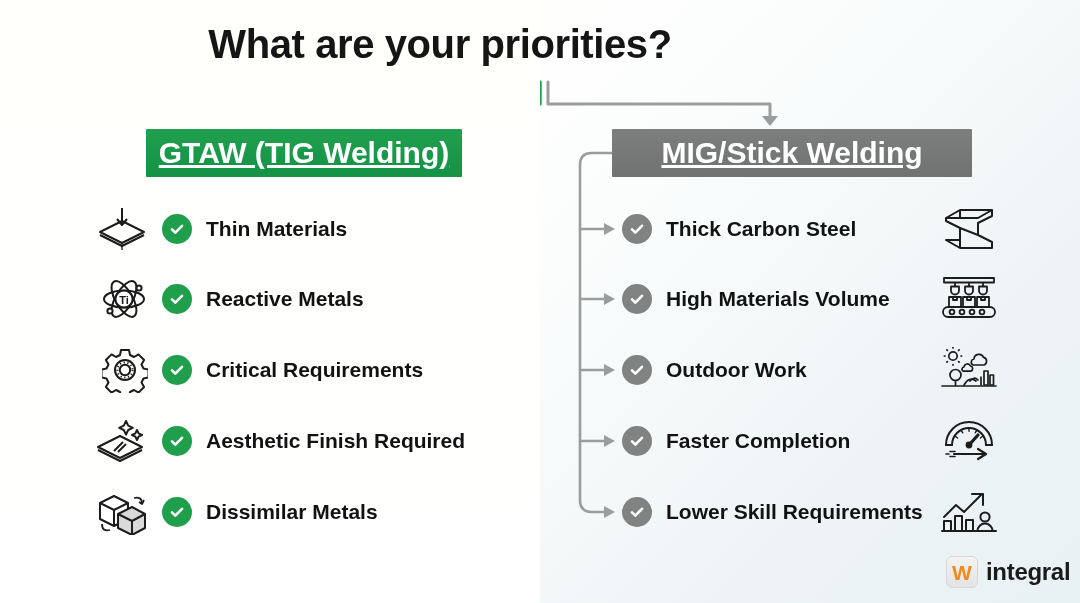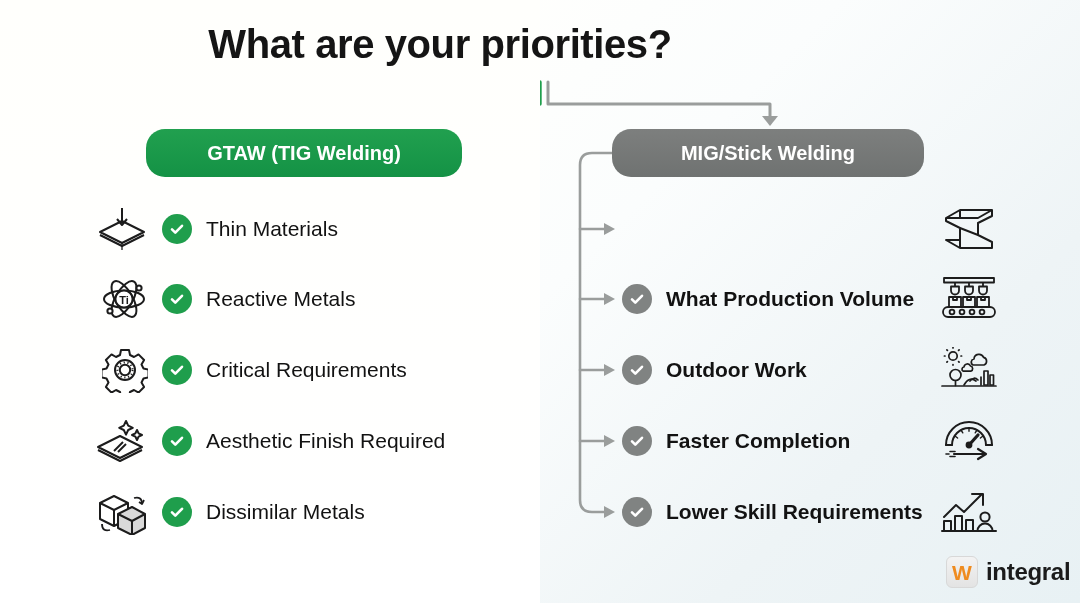--- a/index.html
+++ b/index.html
@@ -23,49 +23,50 @@
 
   
   .title{
     position:absolute;left:0;top:22px;width:880px;text-align:center;
     font-size:40px;font-weight:bold;color:#151515;letter-spacing:-0.4px;
     z-index:6;
   }
 
   
   .pill{
-    position:absolute;height:48px;border-radius:19px;
+    position:absolute;height:48px;border-radius:1px;
     display:flex;align-items:center;justify-content:center;
-    color:#ffffff;font-size:20px;font-weight:bold;
+    color:#ffffff;font-size:30px;font-weight:bold;
     z-index:6;
+    text-decoration:underline;
   }
   .pill.green{
     left:146px;top:129px;width:316px;
     background:linear-gradient(180deg,#21a04f 0%,#149245 100%);
   }
   .pill.gray{
-    left:612px;top:129px;width:312px;
+    left:612px;top:129px;width:360px;
     background:linear-gradient(180deg,#7d7f7e 0%,#6f7271 100%);
   }
 
   
   .row{position:absolute;display:flex;align-items:center;height:46px;z-index:6;}
   .row.left{left:86px;}
   .row.right{left:622px;}
 
   .glyph{width:62px;height:46px;display:flex;align-items:center;justify-content:flex-end;flex:0 0 62px;}
   .glyph svg{display:block;}
 
   .badge{flex:0 0 30px;width:30px;height:30px;border-radius:50%;
          display:flex;align-items:center;justify-content:center;margin-left:14px;}
   .badge.g{background:#1f9e4c;}
   .badge.k{background:#808382;}
   .badge svg{display:block;}
 
-  .rowtext{font-size:21px;font-weight:normal;color:#121212;margin-left:14px;white-space:nowrap;}
+  .rowtext{font-size:21px;font-weight:bold;color:#121212;margin-left:14px;white-space:nowrap;}
   .rowtext.rt-right{font-weight:bold;}
 
   .rglyph{width:62px;height:46px;display:flex;align-items:center;justify-content:center;flex:0 0 62px;}
 
   
   .logo{position:absolute;left:946px;top:556px;display:flex;align-items:center;z-index:7;}
   .logo-mark{width:30px;height:30px;border-radius:6px;
     background:linear-gradient(180deg,#f3f3f3 0%,#e3e3e3 100%);
     border:1px solid #d8d8d8;
     display:flex;align-items:center;justify-content:center;
@@ -220,28 +221,36 @@
       </svg>
     </span>
     <span class="badge g">
       <svg width="18" height="18" viewBox="0 0 18 18">
           <path d="M4 9.3 L7.3 12.6 L14 5.8" fill="none" stroke="#fff" stroke-width="2.6" stroke-linecap="round" stroke-linejoin="round"></path>
         </svg>
     </span>
     <span class="rowtext">Dissimilar Metals</span>
   </div>
 
+  <div class="row right" style="top:206px">
+    <span class="badge k" style="margin-left:0">
+      <svg width="18" height="18" viewBox="0 0 18 18">
+          <path d="M4 9.3 L7.3 12.6 L14 5.8" fill="none" stroke="#fff" stroke-width="2.6" stroke-linecap="round" stroke-linejoin="round"></path>
+        </svg>
+    </span>
+    <span class="rowtext rt-right">Thick Carbon Steel</span>
+  </div>
 
   <div class="row right" style="top:276px">
     <span class="badge k" style="margin-left:0">
       <svg width="18" height="18" viewBox="0 0 18 18">
           <path d="M4 9.3 L7.3 12.6 L14 5.8" fill="none" stroke="#fff" stroke-width="2.6" stroke-linecap="round" stroke-linejoin="round"></path>
         </svg>
     </span>
-    <span class="rowtext rt-right">What Production Volume</span>
+    <span class="rowtext rt-right">High Materials Volume</span>
   </div>
 
   <div class="row right" style="top:418px">
     <span class="badge k" style="margin-left:0">
       <svg width="18" height="18" viewBox="0 0 18 18">
           <path d="M4 9.3 L7.3 12.6 L14 5.8" fill="none" stroke="#fff" stroke-width="2.6" stroke-linecap="round" stroke-linejoin="round"></path>
         </svg>
     </span>
     <span class="rowtext rt-right">Faster Completion</span>
   </div>

